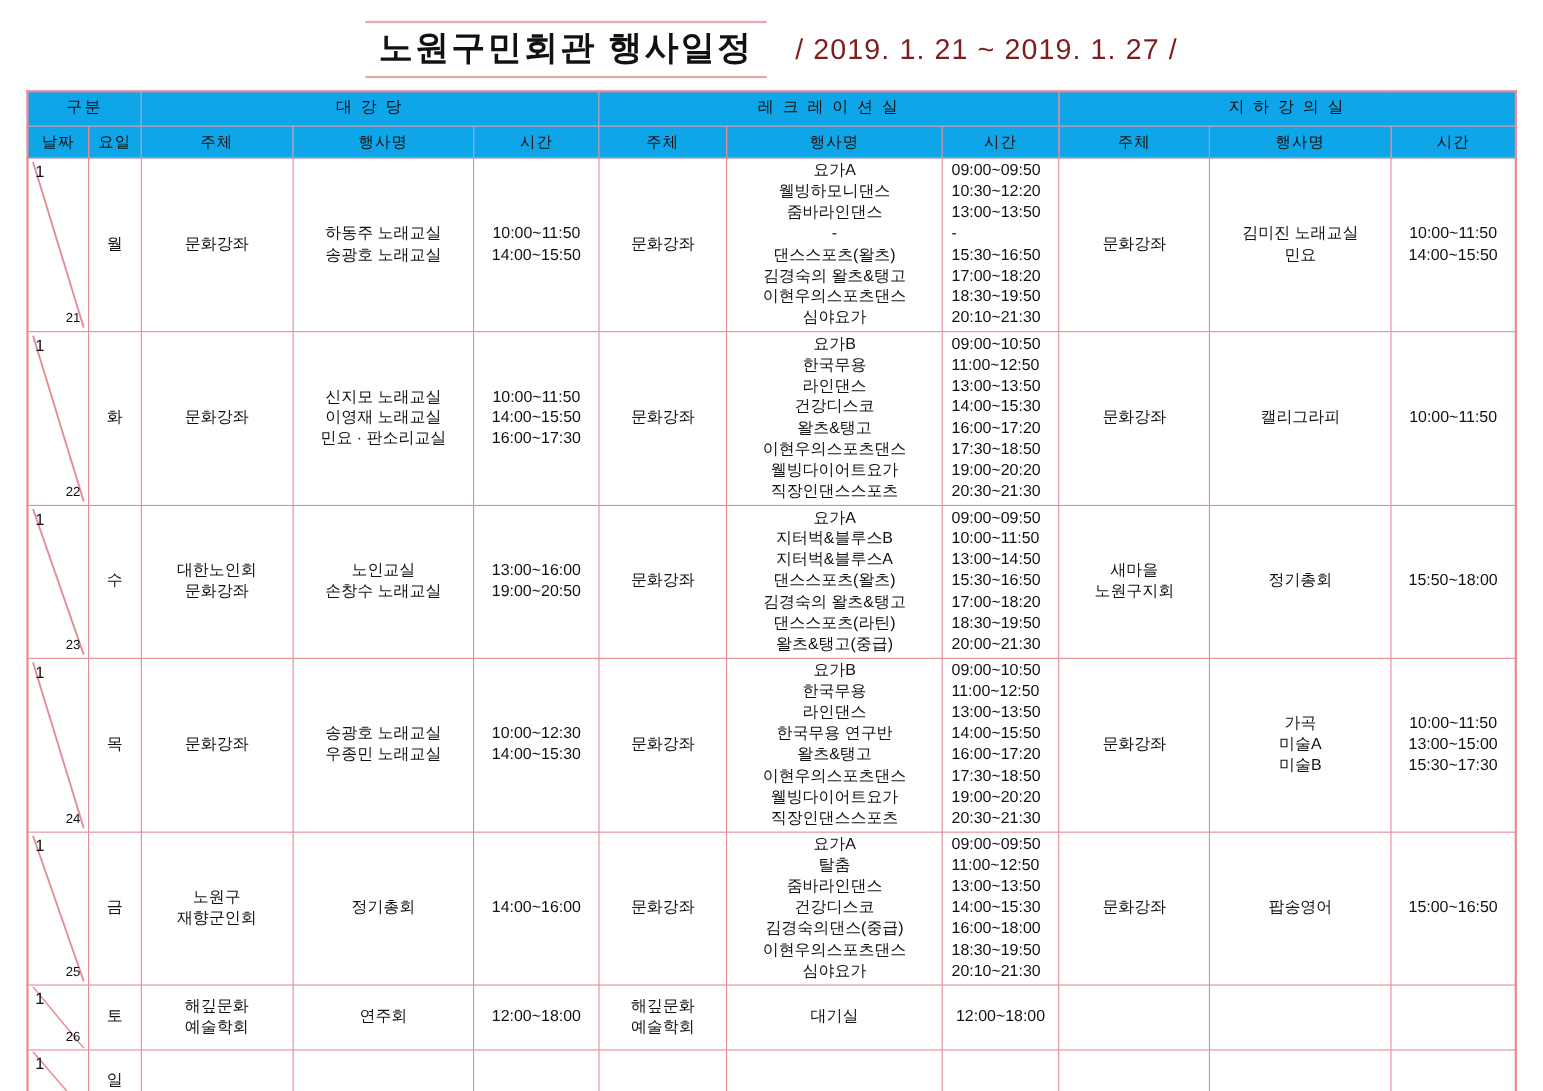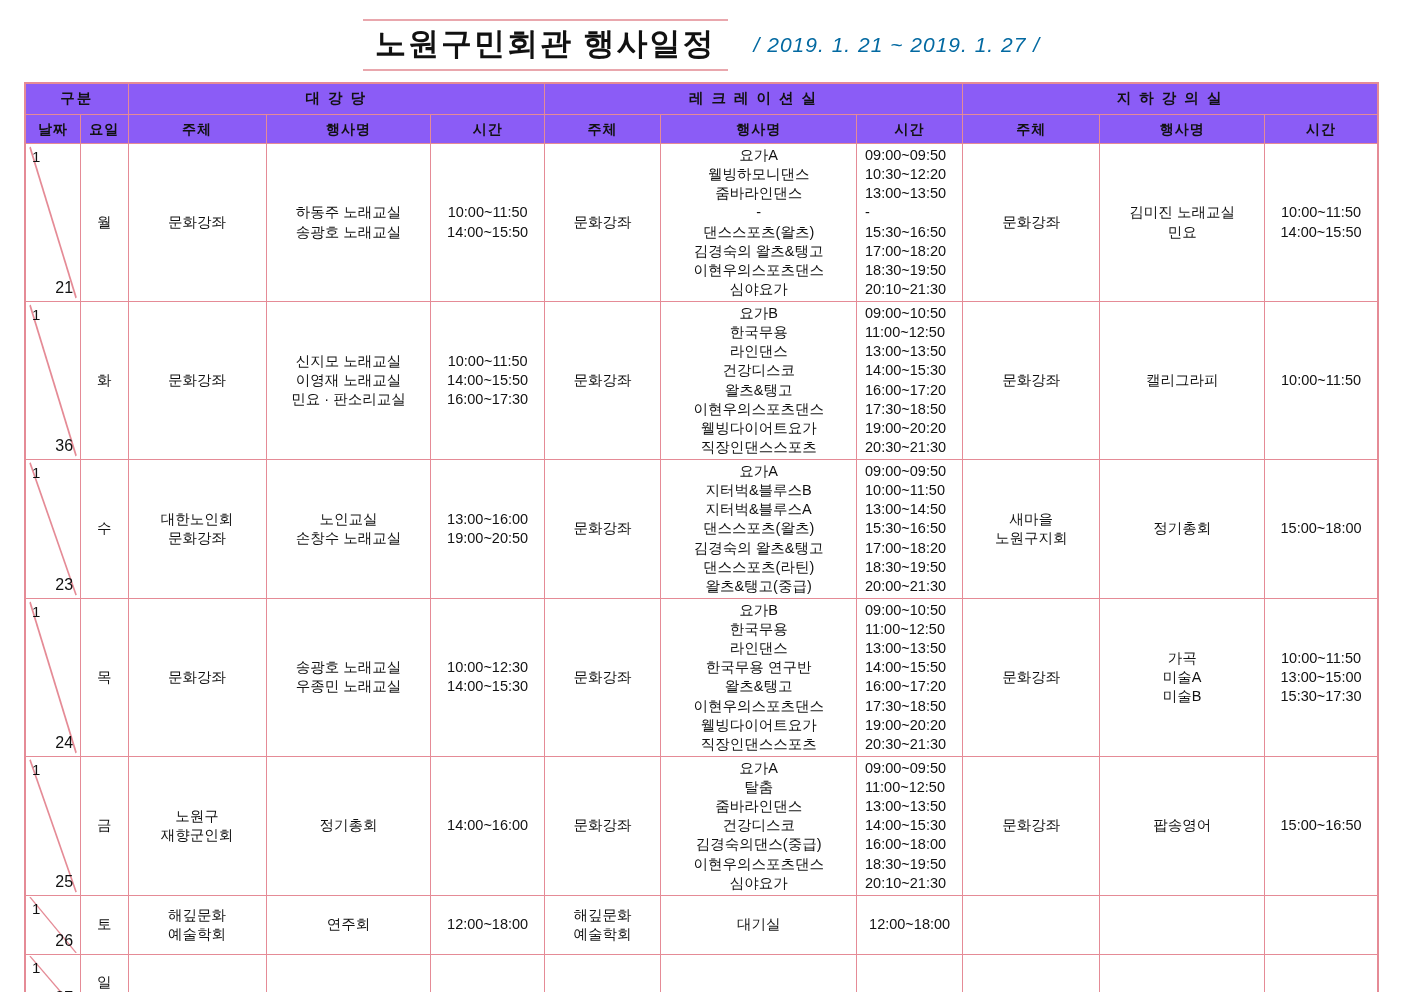--- a/index.html
+++ b/index.html
@@ -33,47 +33,46 @@
     font-size: 31px;
     font-weight: bold;
     letter-spacing: 2px;
     color: #111;
     padding: 2px 12px 4px 12px;
     border-top: 2px solid #e9a7ad;
     border-bottom: 2px solid #e9a7ad;
     white-space: nowrap;
   }
   .doc-daterange {
-    font-size: 21px;
+    font-size: 26px;
     letter-spacing: 1px;
-    color: #0369a1;
+    color: #7f1d1d;
     white-space: nowrap;
-    font-style: italic;
   }
   
   table.schedule {
     border-collapse: collapse;
     table-layout: fixed;
     width: 1355px;
     margin-top: 6px;
     border: 2px solid #e58b96;
   }
   table.schedule th,
   table.schedule td {
     border: 1px solid #e58b96;
     text-align: center;
     vertical-align: middle;
     padding: 2px 3px;
     font-size: 14.5px;
     color: #111;
     line-height: 1.32;
   }
   thead th {
-    background: #8b5cf6;
-    font-weight: bold;
+    background: #0ea5e9;
+    font-weight: normal;
     font-size: 17px;
     letter-spacing: 2px;
     height: 26px;
   }
   thead tr.sub th {
     font-size: 14px;
     letter-spacing: 1px;
     height: 24px;
   }
   
@@ -98,21 +97,21 @@
   td.datecell .m {
     position: absolute;
     top: 3px;
     left: 6px;
     font-size: 15px;
   }
   td.datecell .d {
     position: absolute;
     bottom: 3px;
     right: 7px;
-    font-size: 16px;
+    font-size: 12px;
   }
   td.datecell .slash {
     position: absolute;
     inset: 0;
     overflow: hidden;
   }
   td.datecell .slash svg { display: block; width: 100%; height: 100%; }
 
   td.daycell { font-size: 16px; }
   .multi { white-space: pre-line; margin-top: 46px; }
@@ -209,21 +208,21 @@
 14:00~15:50</td>
         </tr>
         <tr class="rowtall">
           <td class="datecell">
             <div class="slash">
               <svg viewBox="0 0 54 100" preserveAspectRatio="none">
                 <line x1="4" y1="2" x2="50" y2="98" stroke="#e58b96" stroke-width="1.6"></line>
               </svg>
             </div>
             <span class="m">1</span>
-            <span class="d">36</span>
+            <span class="d">22</span>
           </td>
           <td class="daycell">화</td>
           <td class="multi">문화강좌</td>
           <td class="evt">신지모 노래교실
 이영재 노래교실
 민요 · 판소리교실</td>
           <td class="time">10:00~11:50
 14:00~15:50
 16:00~17:30</td>
           <td class="multi">문화강좌</td>
@@ -275,21 +274,21 @@
           <td class="time tight-time" style="text-align: left; padding-left: 8px;">09:00~09:50
 10:00~11:50
 13:00~14:50
 15:30~16:50
 17:00~18:20
 18:30~19:50
 20:00~21:30</td>
           <td class="multi">새마을
 노원구지회</td>
           <td class="evt">정기총회</td>
-          <td class="time">15:00~18:00</td>
+          <td class="time">15:50~18:00</td>
         </tr>
         <tr class="rowtall">
           <td class="datecell">
             <div class="slash">
               <svg viewBox="0 0 54 100" preserveAspectRatio="none">
                 <line x1="4" y1="2" x2="50" y2="98" stroke="#e58b96" stroke-width="1.6"></line>
               </svg>
             </div>
             <span class="m">1</span>
             <span class="d">24</span>

